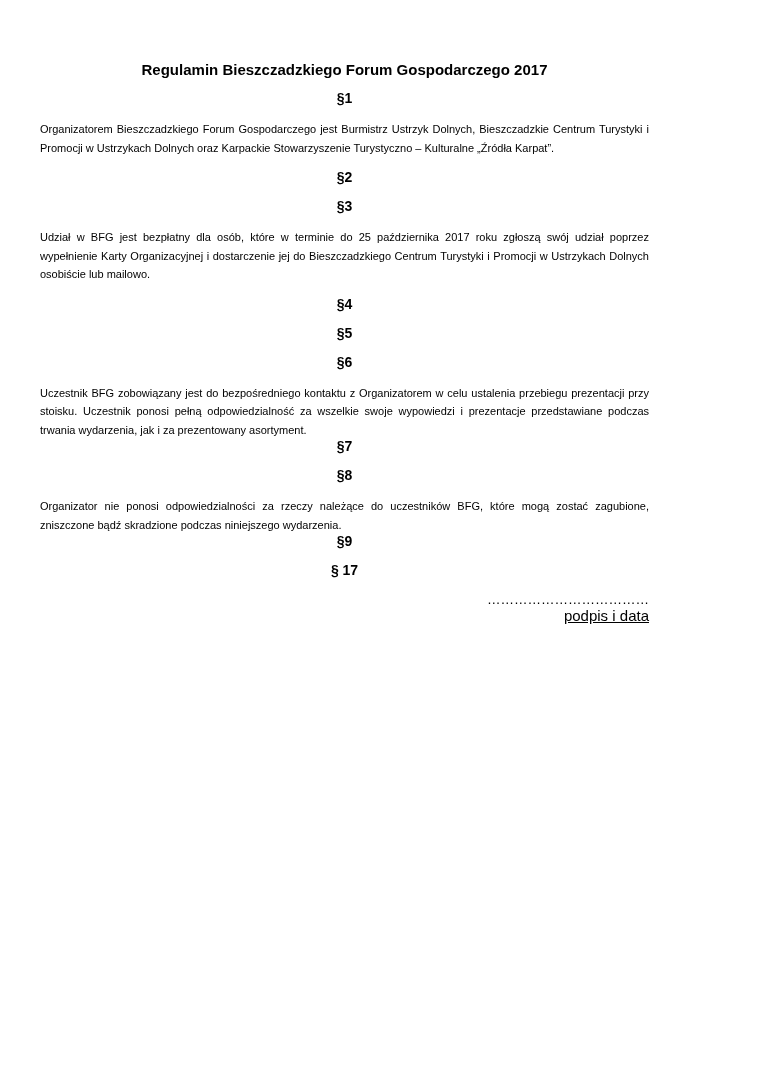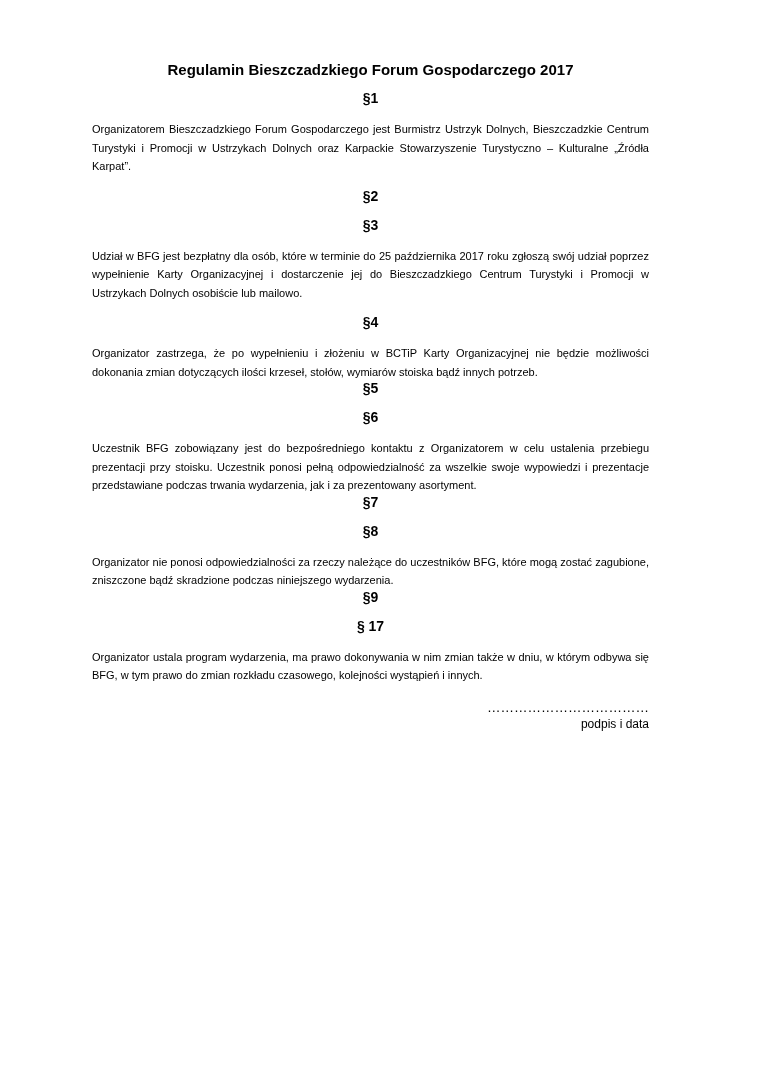--- a/index.html
+++ b/index.html
@@ -7,21 +7,21 @@
   body {
     width: 763px;
     height: 1080px;
     font-family: "Liberation Sans", sans-serif;
     color: #000000;
     overflow: hidden;
   }
   .page {
     width: 740px;
     height: 1080px;
-    padding: 62px 91px 0 92px;
+    padding: 62px 91px 0 40px;
     background: #ffffff;
   }
   .doc-title {
     font-size: 15px;
     line-height: 16px;
     font-weight: bold;
     text-align: center;
     margin-bottom: 7px;
   }
   .sec-heading {
@@ -44,22 +44,23 @@
     text-align: right;
     font-size: 13.5px;
     line-height: 18.5px;
   }
   .sig-dots {
     font-size: 13.5px;
     line-height: 14px;
     color: #000000;
   }
   .sig-label {
-    font-size: 12px;
+    font-size: 15px;
     line-height: 18.5px;
+    text-decoration: underline;
   }
 </style>
 </head>
 <body>
 
 <div class="page">
 
   <h1 class="doc-title">Regulamin Bieszczadzkiego Forum Gospodarczego 2017</h1>
 
   <section>
@@ -71,21 +72,20 @@
     <h2 class="sec-heading">§2</h2>
   </section>
 
   <section>
     <h2 class="sec-heading">§3</h2>
     <p class="sec-body">Udział w BFG jest bezpłatny dla osób, które w terminie do 25 października 2017 roku zgłoszą swój udział poprzez wypełnienie Karty Organizacyjnej i dostarczenie jej do Bieszczadzkiego Centrum Turystyki i Promocji w Ustrzykach Dolnych osobiście lub mailowo.</p>
   </section>
 
   <section>
     <h2 class="sec-heading">§4</h2>
-    <p class="sec-body">Organizator zastrzega, że po wypełnieniu i złożeniu w BCTiP Karty Organizacyjnej nie będzie możliwości dokonania zmian dotyczących ilości krzeseł, stołów, wymiarów stoiska bądź innych potrzeb.</p>
   </section>
 
   <section>
     <h2 class="sec-heading tight">§5</h2>
   </section>
 
   <section>
     <h2 class="sec-heading">§6</h2>
     <p class="sec-body">Uczestnik BFG zobowiązany jest do bezpośredniego kontaktu z Organizatorem w celu ustalenia przebiegu prezentacji przy stoisku. Uczestnik ponosi pełną odpowiedzialność za wszelkie swoje wypowiedzi i prezentacje przedstawiane podczas trwania wydarzenia, jak i za prezentowany asortyment.</p>
   </section>
@@ -98,21 +98,20 @@
     <h2 class="sec-heading">§8</h2>
     <p class="sec-body">Organizator nie ponosi odpowiedzialności za rzeczy należące do uczestników BFG, które mogą zostać zagubione, zniszczone bądź skradzione podczas niniejszego wydarzenia.</p>
   </section>
 
   <section>
     <h2 class="sec-heading tight">§9</h2>
   </section>
 
   <section>
     <h2 class="sec-heading">§ 17</h2>
-    <p class="sec-body">Organizator ustala program wydarzenia, ma prawo dokonywania w nim zmian także w dniu, w którym odbywa się BFG, w tym prawo do zmian rozkładu czasowego, kolejności wystąpień i innych.</p>
   </section>
 
   <div class="signature">
     <div class="sig-dots">………………………………</div>
     <div class="sig-label">podpis i data</div>
   </div>
 
 </div>
 
 </body></html>

